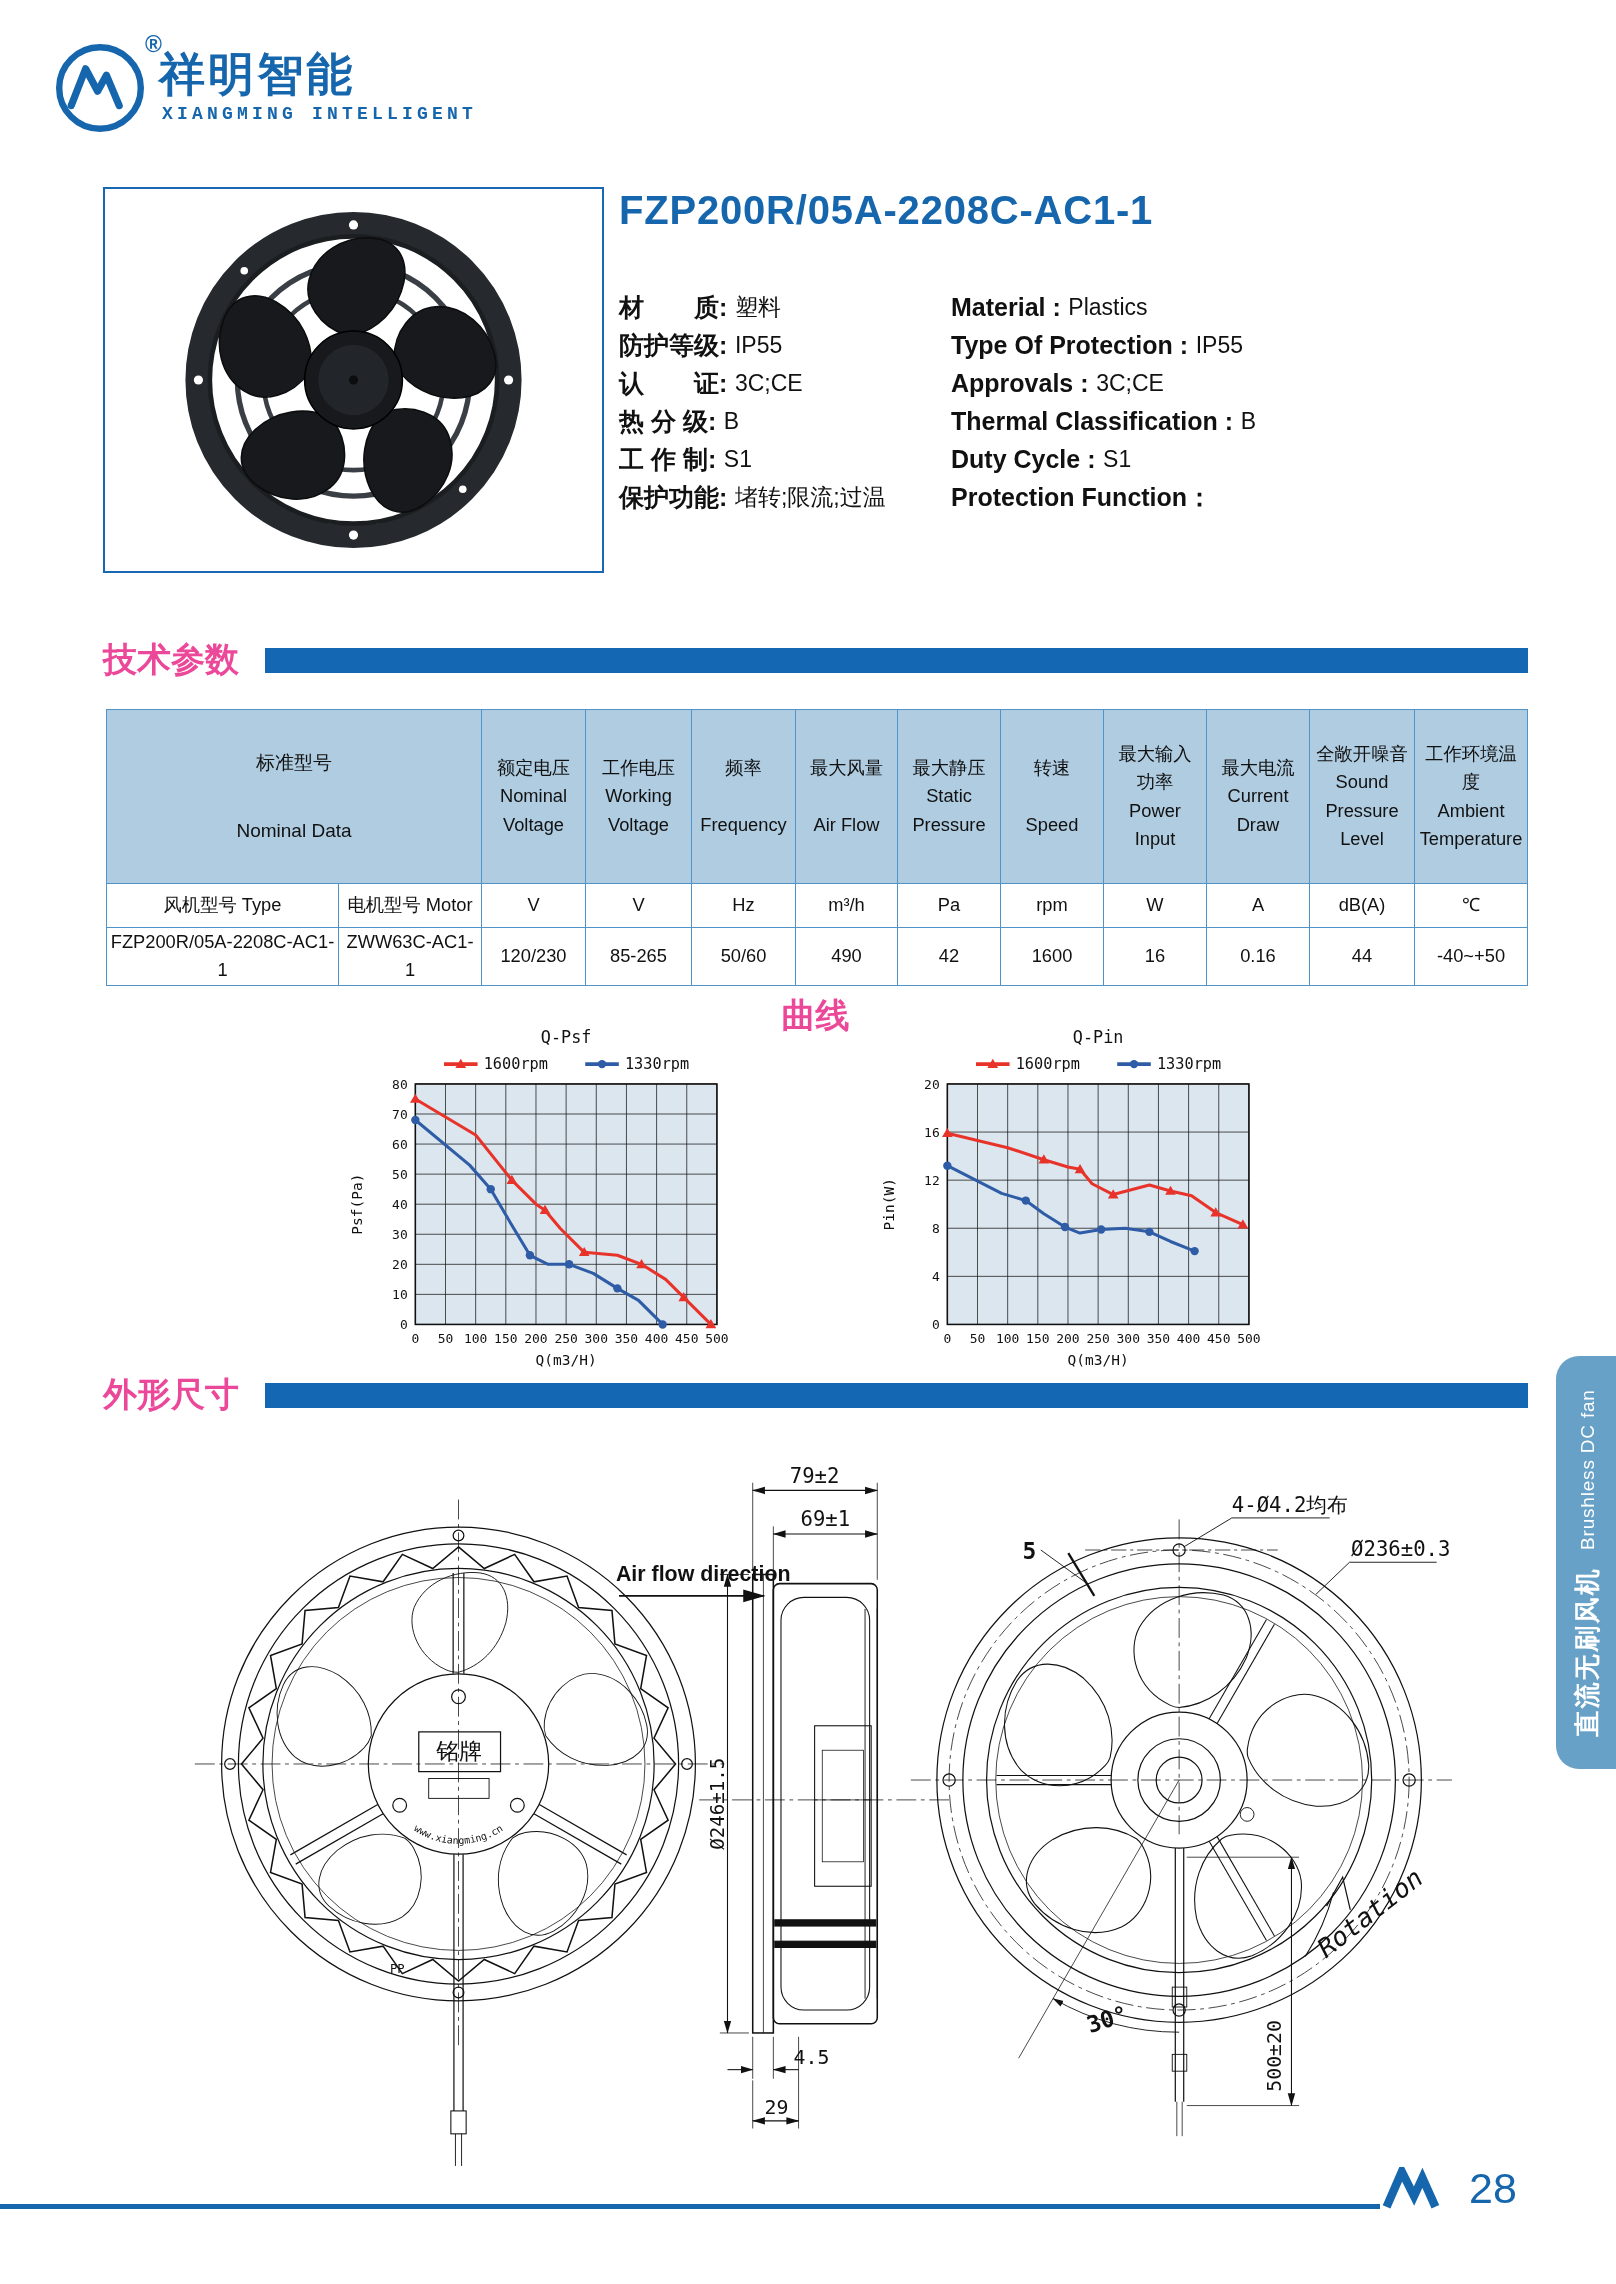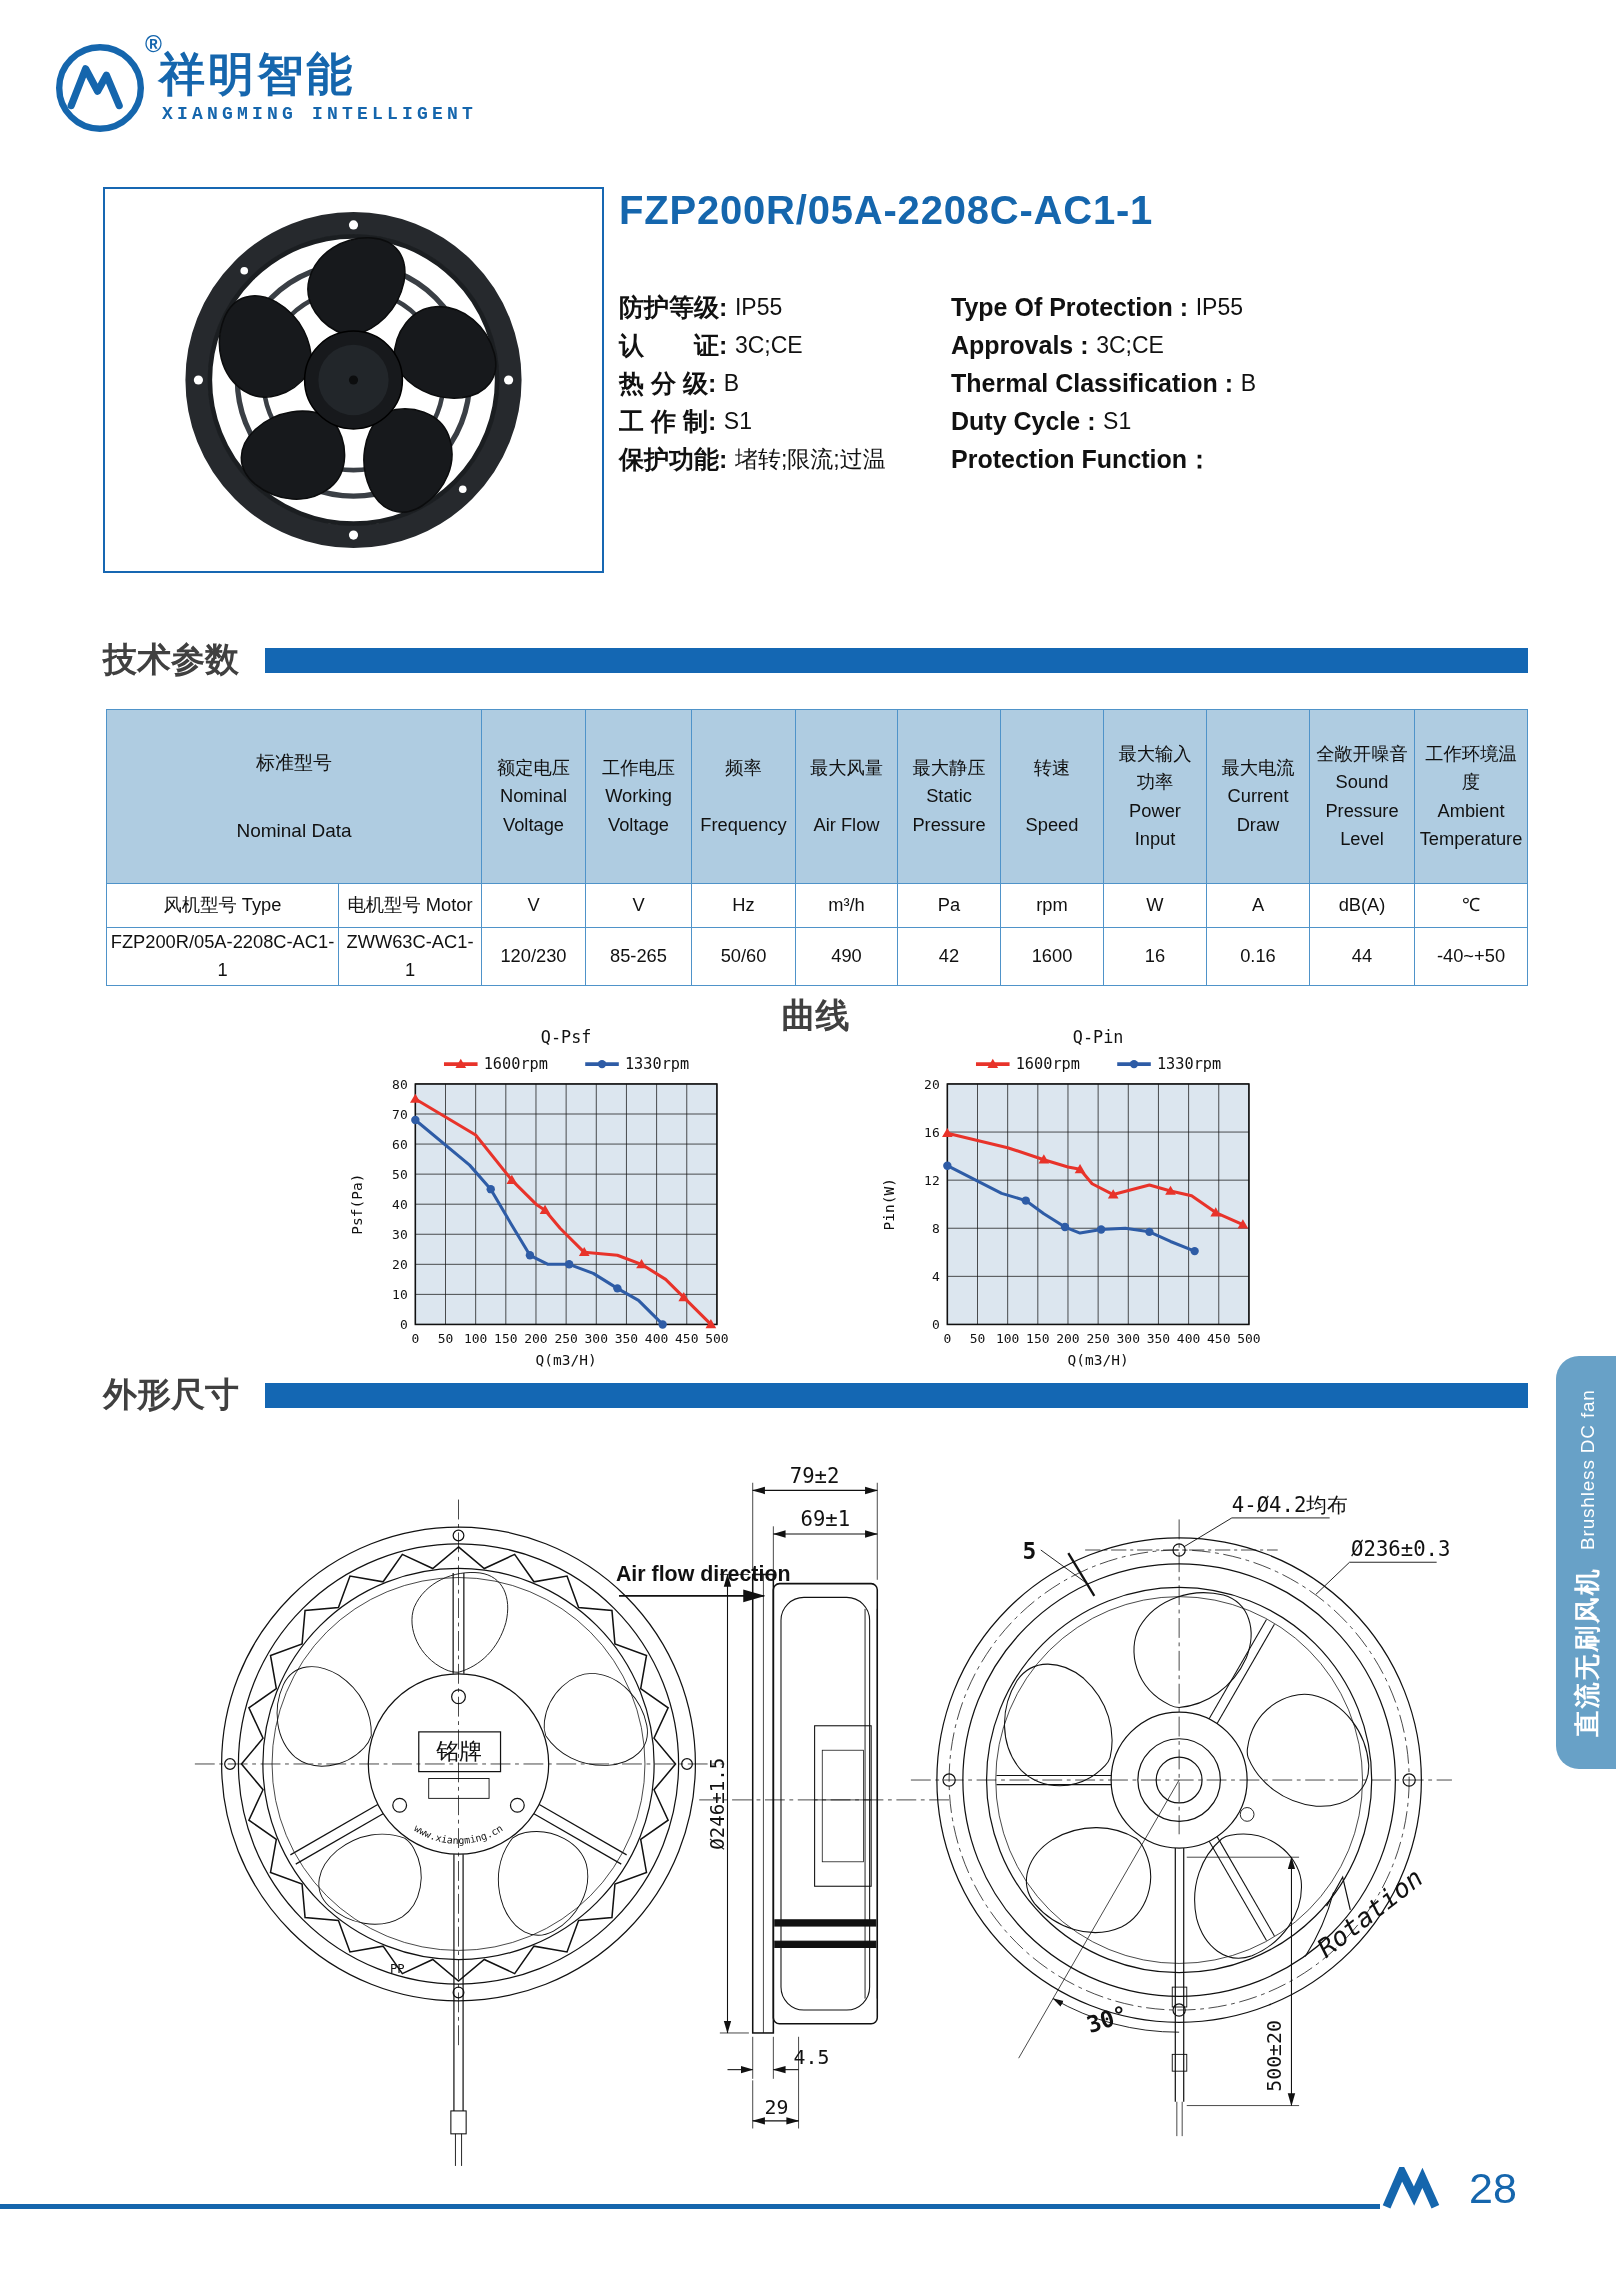--- a/index.html
+++ b/index.html
@@ -17,21 +17,21 @@
   .specs{left:619px;top:290px;width:925px;}
   .spec-row{display:flex;align-items:flex-start;min-height:38px;line-height:34px;}
   .spec-cn{width:332px;font-size:23px;display:flex;}
   .spec-cn b{font-size:25px;font-weight:700;margin-right:7.6px;white-space:pre;}
   .spec-en{flex:1;font-size:23px;display:flex;}
   .spec-en b{font-size:25px;font-weight:700;margin-right:7.6px;white-space:nowrap;}
   .spec-en span{flex:1;line-height:34px;}
 
   
   .sec{left:103px;width:1425px;display:flex;align-items:center;}
-  .sec-label{font-size:34px;font-weight:700;color:#404040;white-space:nowrap;}
+  .sec-label{font-size:34px;font-weight:700;color:#ec4899;white-space:nowrap;}
   .sec-bar{flex:1;height:25px;background:#1467b3;margin-left:26px;}
 
   
   .ttable{left:106px;top:709px;}
   table{border-collapse:collapse;table-layout:fixed;border-radius:27px;}
   td{border:1.5px solid #4f93c9;text-align:center;vertical-align:middle;padding:0 3.1px;
      font-size:18.3px;line-height:1.55;white-space:pre-line;}
   tr.hdr td{background:#afccе1;}
   tr.hdr td{background:#afcce1;}
   td.grp{vertical-align:middle;}
@@ -94,20 +94,30 @@
         <circle r="46" fill="#22262a"></circle>
         <circle r="6" fill="#0c0d0e"></circle>
       </g>
     </g>
   </svg>
 </div>
 
 <div class="abs model-title">FZP200R/05A-2208C-AC1-1</div>
 
 <div class="abs specs">
+  <div class="spec-row">
+    <div class="spec-cn">
+        <b>材　　质:</b>
+        <span>塑料</span>
+      </div>
+    <div class="spec-en">
+        <b>Material :</b>
+        <span>Plastics</span>
+      </div>
+  </div>
   <div class="spec-row">
     <div class="spec-cn">
         <b>防护等级:</b>
         <span>IP55</span>
       </div>
     <div class="spec-en">
         <b>Type Of Protection :</b>
         <span>IP55</span>
       </div>
   </div>

